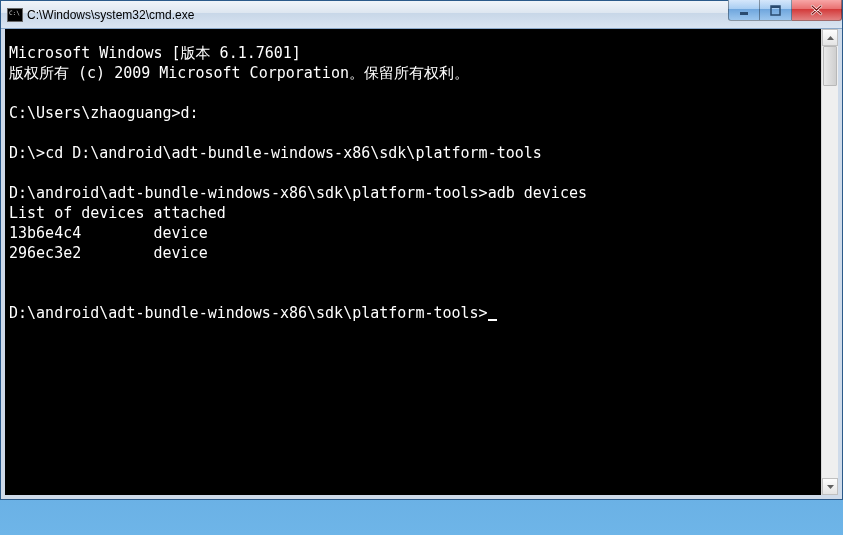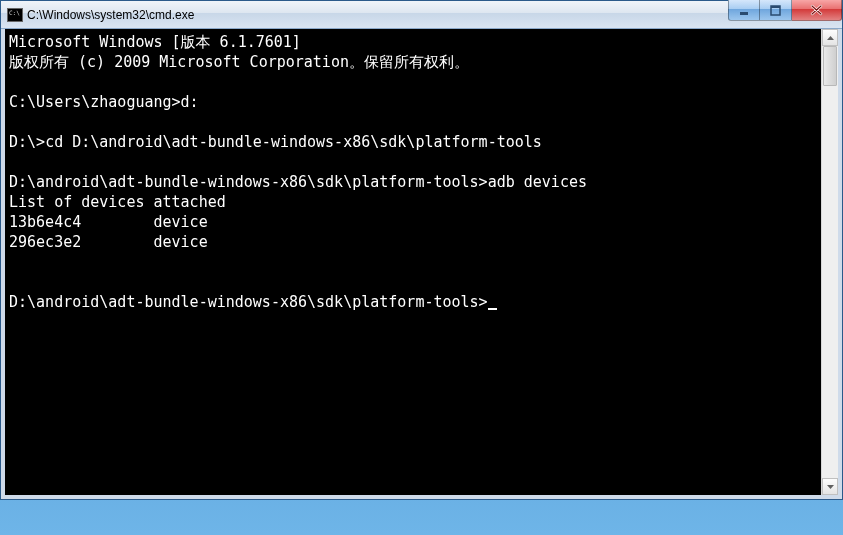--- a/index.html
+++ b/index.html
@@ -89,21 +89,21 @@
       border: 4px solid #cfdbea;
       border-top: none;
     }
     .terminal {
       flex: 1;
       background: #000;
       color: #fff;
       font-family: "MS Gothic", "SimSun", "Consolas", monospace;
       font-size: 15px;
       line-height: 20px;
-      padding: 3px 4px;
+      padding: 14px 4px;
       white-space: pre;
       overflow: hidden;
       letter-spacing: 0;
     }
     .scrollbar {
       width: 17px;
       background: #efefef;
       border-left: 1px solid #d8d8d8;
       display: flex;
       flex-direction: column;

